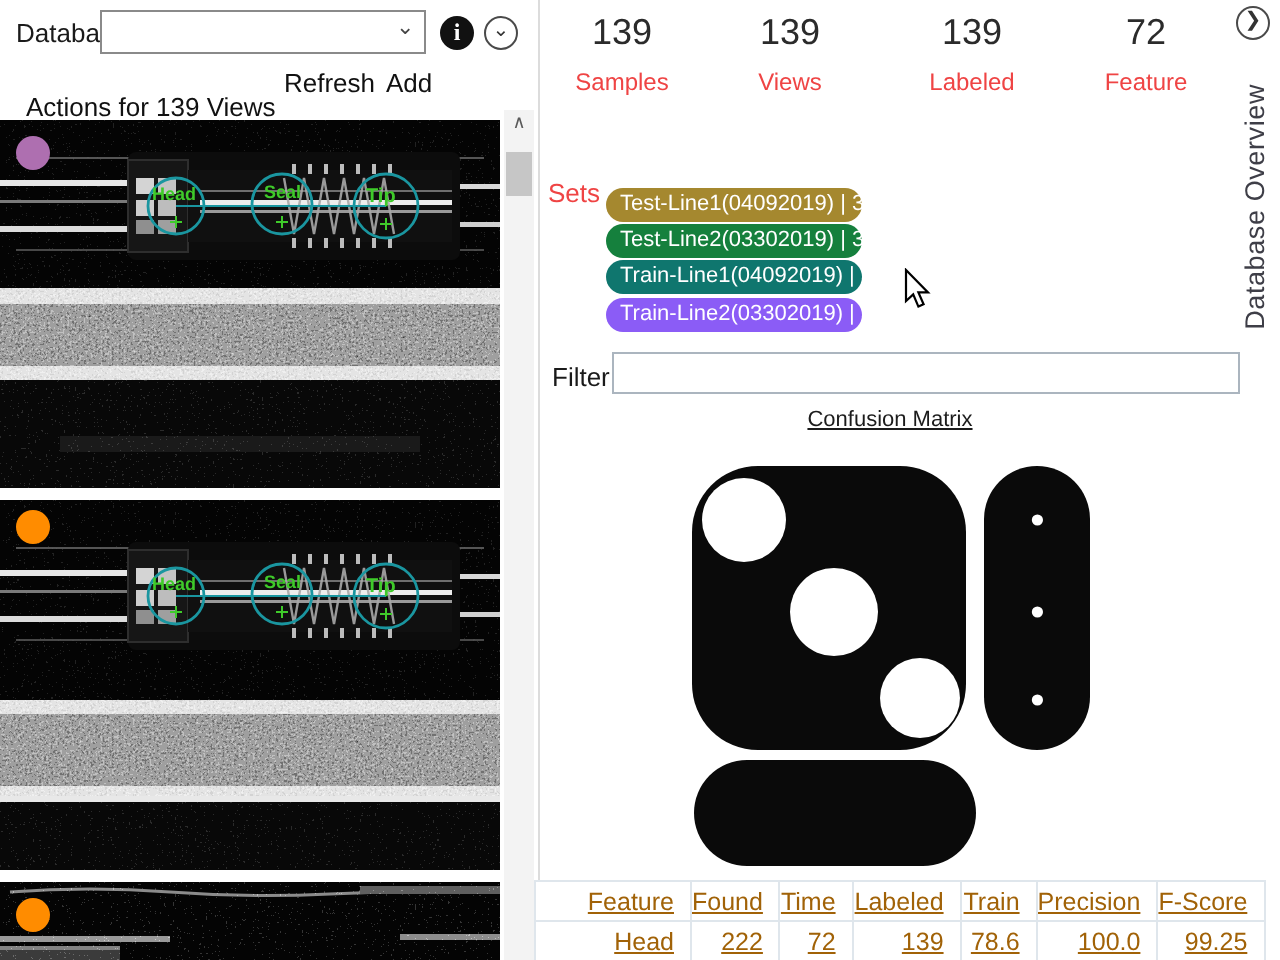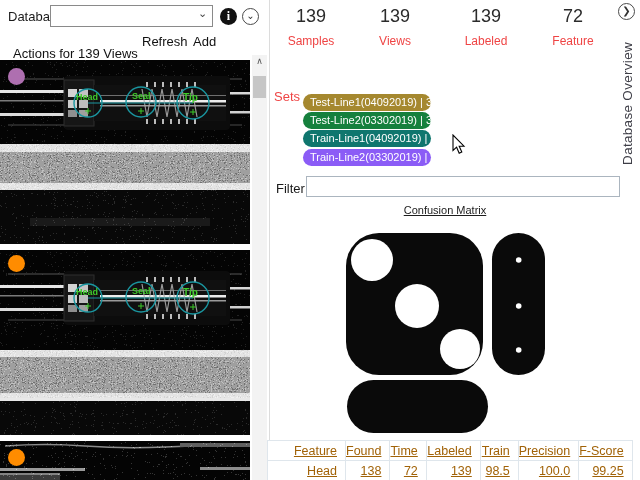--- a/index.html
+++ b/index.html
@@ -309,24 +309,24 @@
       <th>Feature</th>
       <th>Found</th>
       <th>Time</th>
       <th>Labeled</th>
       <th>Train</th>
       <th>Precision</th>
       <th>F-Score</th>
     </tr>
     <tr>
       <td>Head</td>
-      <td>138</td>
+      <td>222</td>
       <td>72</td>
       <td>139</td>
-      <td>98.5</td>
+      <td>78.6</td>
       <td>100.0</td>
       <td>99.25</td>
     </tr>
   </tbody>
     </table>
 
   <div class="abs circle-icon outline-circle" id="panel-toggle">❯</div>
   <div id="side-tab" class="abs">
     <span>Database Overview</span>
   </div>

